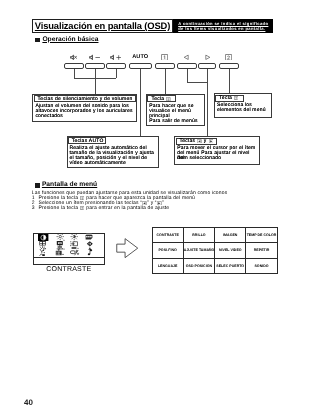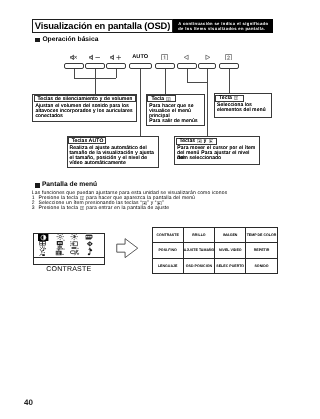--- a/index.html
+++ b/index.html
@@ -1,18 +1,18 @@
 <!DOCTYPE html>
 <html><head>
 <meta charset="utf-8">
 <style>
   html,body{margin:0;padding:0;background:#fff;}
   body{width:300px;height:419px;font-family:"Liberation Sans",sans-serif;color:#000;overflow:hidden;text-rendering:geometricPrecision;}
   .page{position:relative;width:300px;height:419px;background:#fff;}
-  .abs{position:absolute;}
+  .abs{position:absolute;text-decoration:underline;}
 
   
   .title-box{left:32px;top:18.5px;width:141px;height:14.8px;border:1.1px solid #1f1f1f;box-sizing:border-box;display:flex;align-items:center;justify-content:center;}
   .title-box span{font-size:9.4px;font-weight:bold;letter-spacing:-0.15px;}
   .note-box{left:173px;top:18.5px;width:99.5px;height:14.8px;background:#000;color:#fff;box-sizing:border-box;padding:2.1px 0 0 5.2px;}
   .note-box span{font-size:4.1px;font-weight:bold;line-height:5.1px;letter-spacing:0.38px;display:block;white-space:nowrap;}
 
   
   .sec-head{display:flex;align-items:center;}
   .sec-head .sq{width:5px;height:4.7px;background:#1a1a1a;margin-right:2.3px;}

